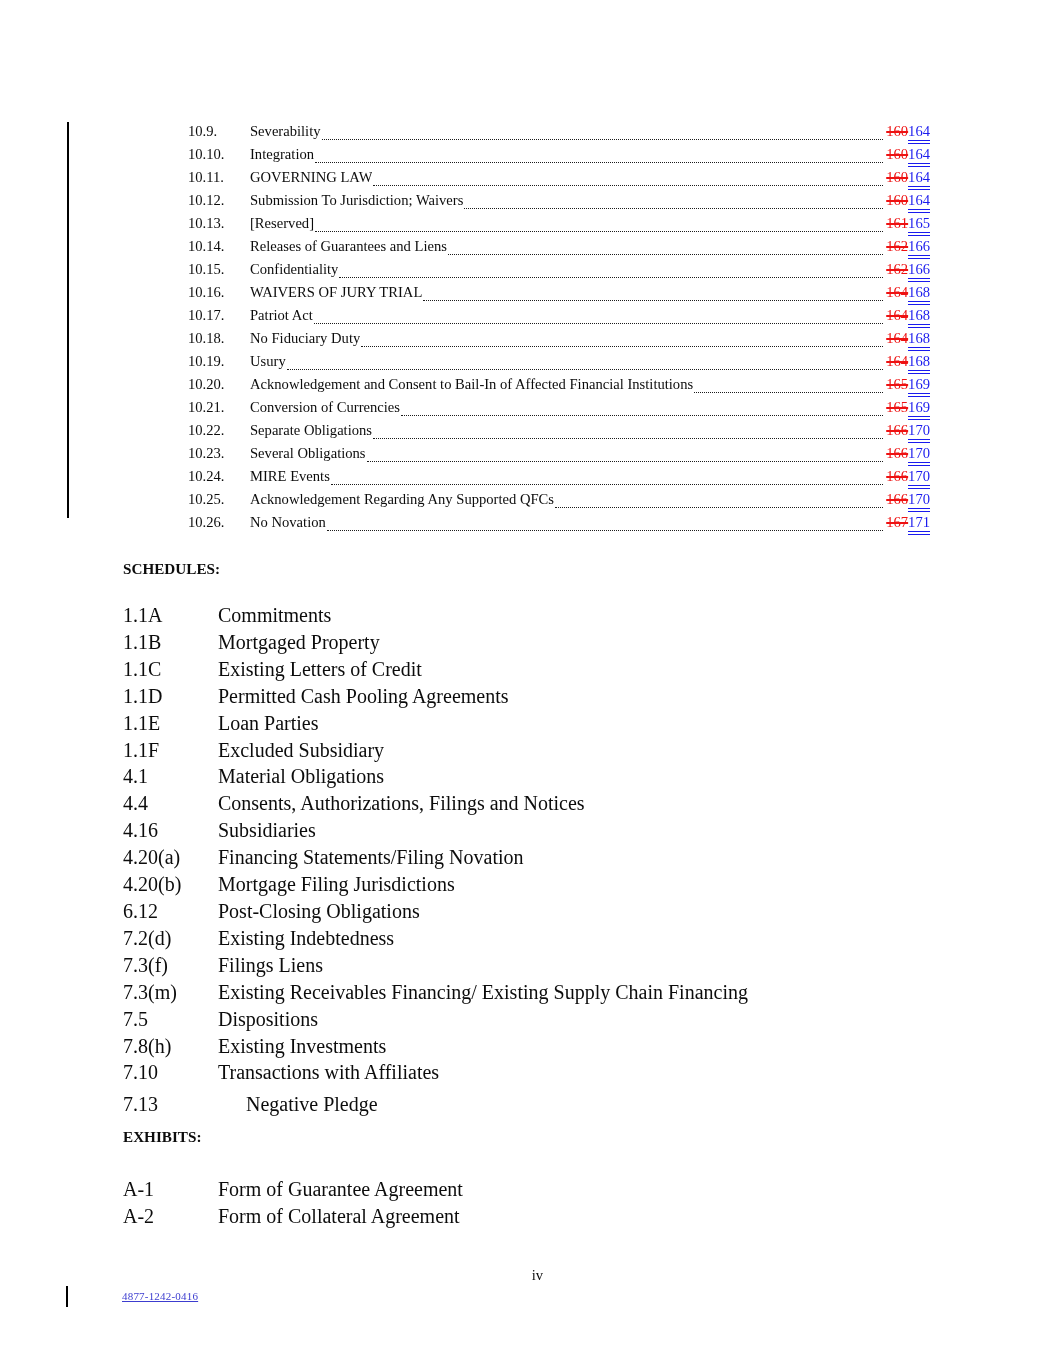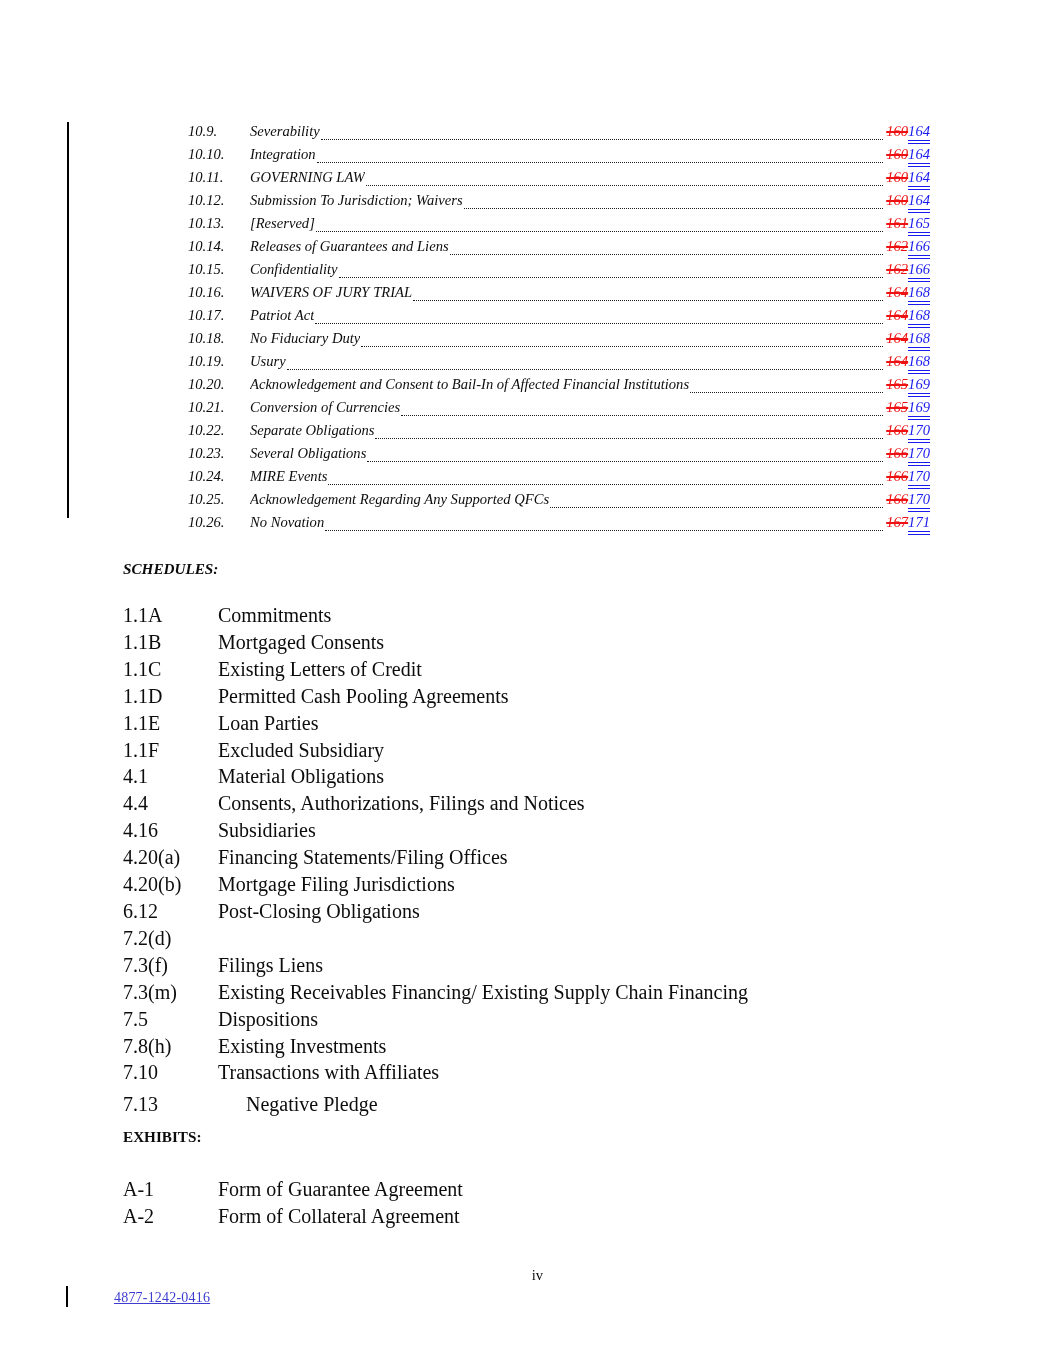--- a/index.html
+++ b/index.html
@@ -12,21 +12,21 @@
     overflow:hidden;
     margin:0 auto;
   }
   
   .changebar{position:absolute;width:2px;background:#000;}
   #changebar-toc{left:67px;top:122px;height:396px;}
   #changebar-footer{left:66px;top:1286px;height:21px;}
 
   
   #toc{position:absolute;left:188px;top:121px;width:742px;font-size:14.6px;}
-  .toc-row{display:flex;align-items:baseline;line-height:21.7px;white-space:nowrap;font-style:italic;}
+  .toc-row{display:flex;align-items:baseline;line-height:21.7px;white-space:nowrap;}
   .toc-num{flex:none;width:62px;}
   .toc-title{flex:0 1 auto;overflow:hidden;}
   .leader{
     flex:1 1 auto;min-width:6px;
     border-bottom:1.6px dotted #1c1c1c;
     align-self:flex-end;
     margin:0 3px 4px 1px;
     height:1px;
   }
   .pages{flex:none;text-align:center;}
@@ -38,37 +38,37 @@
   .pg-new{
     display:inline-block;
     color:var(--inserted-blue,#1a1aee);
     border-bottom:4px double var(--inserted-blue,#1a1aee);
     padding-bottom:0px;
     line-height:17px;
   }
 
   
   .list-heading{position:absolute;left:123px;font-weight:bold;font-size:15.2px;}
-  #schedules-heading{top:560px;font-style:italic;}
+  #schedules-heading{top:560px;}
   #exhibits-heading{top:1128px;}
 
   
   .ref-list{position:absolute;left:123px;width:820px;font-size:20px;}
   #schedules-list{top:602px;}
   #exhibits-list{top:1176px;}
   .ref-row{display:flex;line-height:26.9px;}
   .ref-num{flex:none;width:95px;}
   .ref-title{flex:1;}
   .ref-row.gap-before{margin-top:5px;gap:28px;}
 
   
   #footer-page-number{position:absolute;left:10px;top:1267px;width:100%;text-align:center;font-size:14.6px;}
   #doc-id{
-    position:absolute;left:114px;top:1290px;
-    font-size:14px;
+    position:absolute;left:122px;top:1290px;
+    font-size:11px;
     color:var(--docid-blue,#3c3ccf);
     text-decoration:underline;
     letter-spacing:.2px;
   }
 </style>
 </head>
 <body>
 
 <div id="page" style="--deleted-red: #ee1111; --inserted-blue: #1a1aee; --docid-blue: #3c3ccf;">
 
@@ -187,21 +187,21 @@
 
   <div class="list-heading" id="schedules-heading">SCHEDULES:</div>
 
   <div class="ref-list" id="schedules-list">
     <div class="ref-row">
         <span class="ref-num">1.1A</span>
         <span class="ref-title">Commitments</span>
       </div>
     <div class="ref-row">
         <span class="ref-num">1.1B</span>
-        <span class="ref-title">Mortgaged Consents</span>
+        <span class="ref-title">Mortgaged Property</span>
       </div>
     <div class="ref-row">
         <span class="ref-num">1.1C</span>
         <span class="ref-title">Existing Letters of Credit</span>
       </div>
     <div class="ref-row">
         <span class="ref-num">1.1D</span>
         <span class="ref-title">Permitted Cash Pooling Agreements</span>
       </div>
     <div class="ref-row">
@@ -219,32 +219,33 @@
     <div class="ref-row">
         <span class="ref-num">4.4</span>
         <span class="ref-title">Consents, Authorizations, Filings and Notices</span>
       </div>
     <div class="ref-row">
         <span class="ref-num">4.16</span>
         <span class="ref-title">Subsidiaries</span>
       </div>
     <div class="ref-row">
         <span class="ref-num">4.20(a)</span>
-        <span class="ref-title">Financing Statements/Filing Offices</span>
+        <span class="ref-title">Financing Statements/Filing Novation</span>
       </div>
     <div class="ref-row">
         <span class="ref-num">4.20(b)</span>
         <span class="ref-title">Mortgage Filing Jurisdictions</span>
       </div>
     <div class="ref-row">
         <span class="ref-num">6.12</span>
         <span class="ref-title">Post-Closing Obligations</span>
       </div>
     <div class="ref-row">
         <span class="ref-num">7.2(d)</span>
+        <span class="ref-title">Existing Indebtedness</span>
       </div>
     <div class="ref-row">
         <span class="ref-num">7.3(f)</span>
         <span class="ref-title">Filings Liens</span>
       </div>
     <div class="ref-row">
         <span class="ref-num">7.3(m)</span>
         <span class="ref-title">Existing Receivables Financing/ Existing Supply Chain Financing</span>
       </div>
     <div class="ref-row">

